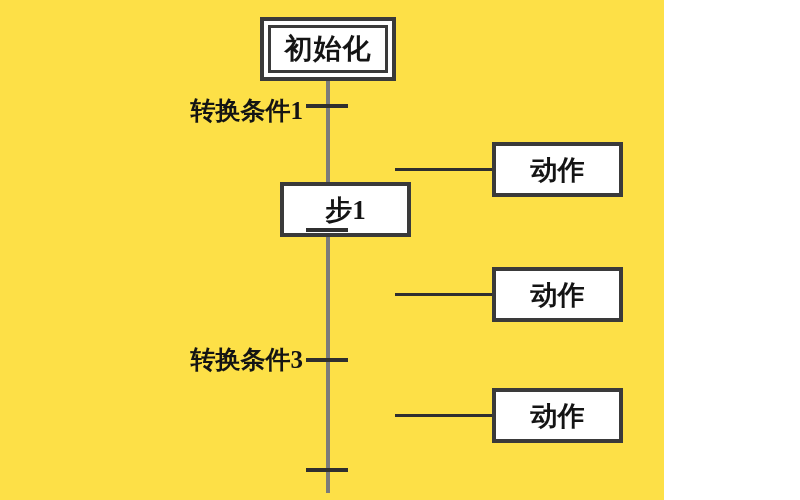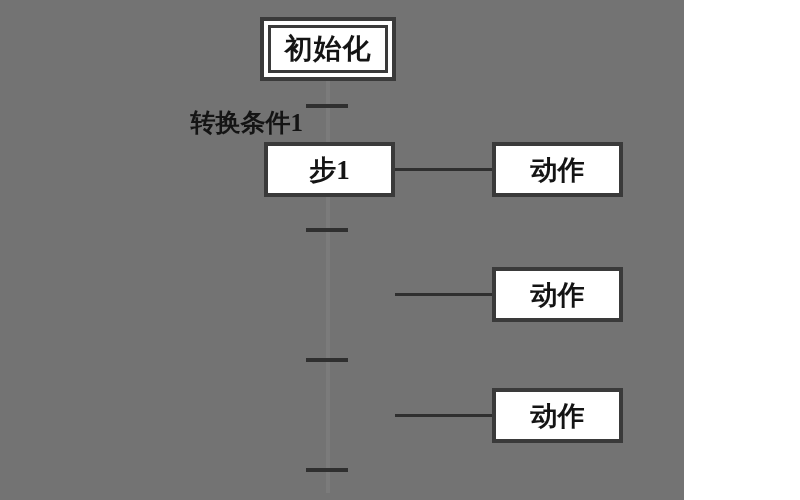--- a/index.html
+++ b/index.html
@@ -5,23 +5,22 @@
   html, body {
     margin: 0;
     padding: 0;
     background: #ffffff;
     font-family: "Liberation Serif", "DejaVu Serif", serif;
   }
   .canvas {
     position: relative;
     width: 664px;
     height: 500px;
-    background: #737373;
+    background: #fde047;
     overflow: hidden;
-    padding-left: 20px;
   }
   
   .spine {
     position: absolute;
     left: 326px;
     top: 79px;
     width: 4px;
     height: 414px;
     background: #7b7b7b;
   }
@@ -51,21 +50,21 @@
     box-sizing: border-box;
     background: #ffffff;
     border: 4px solid #3a3a3a;
     display: flex;
     align-items: center;
     justify-content: center;
     font-size: 27px;
     font-weight: bold;
     color: #141414;
   }
-  .step-box  { left: 264px; width: 131px; height: 55px; }
+  .step-box  { left: 280px; width: 131px; height: 55px; margin-top: 40px; }
   .action-box{ left: 492px; width: 131px; height: 55px; }
   
   .init-outer {
     position: absolute;
     left: 260px;
     top: 17px;
     width: 136px;
     height: 64px;
     box-sizing: border-box;
     background: #ffffff;
@@ -101,38 +100,39 @@
 
   <div class="spine"></div>
 
   <div class="init-outer">
     <div class="init-inner">
       <span>初始化</span>
     </div>
   </div>
 
   <div class="crossbar" style="top:104px"></div>
-  <div class="tlabel" style="top:110px">转换条件1</div>
+  <div class="tlabel" style="top:98px">转换条件1</div>
 
   <div class="node step-box" style="top:142px">
     <span>步1</span>
   </div>
   <div class="hconn" style="top:168px"></div>
   <div class="node action-box" style="top:142px">
     <span>动作</span>
   </div>
 
   <div class="crossbar" style="top:228px"></div>
 
   <div class="hconn" style="top:293px"></div>
   <div class="node action-box" style="top:267px">
     <span>动作</span>
   </div>
 
   <div class="crossbar" style="top:358px"></div>
+  <div class="tlabel" style="top:347px">转换条件3</div>
 
   <div class="hconn" style="top:414px"></div>
   <div class="node action-box" style="top:388px">
     <span>动作</span>
   </div>
 
   <div class="crossbar" style="top:468px"></div>
 
 </div>
 

